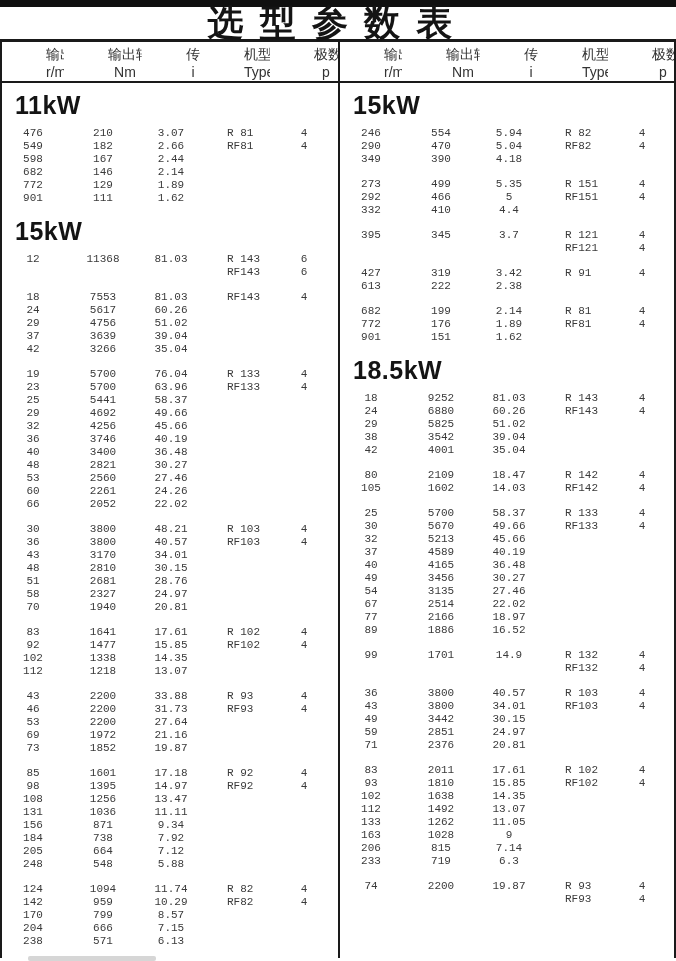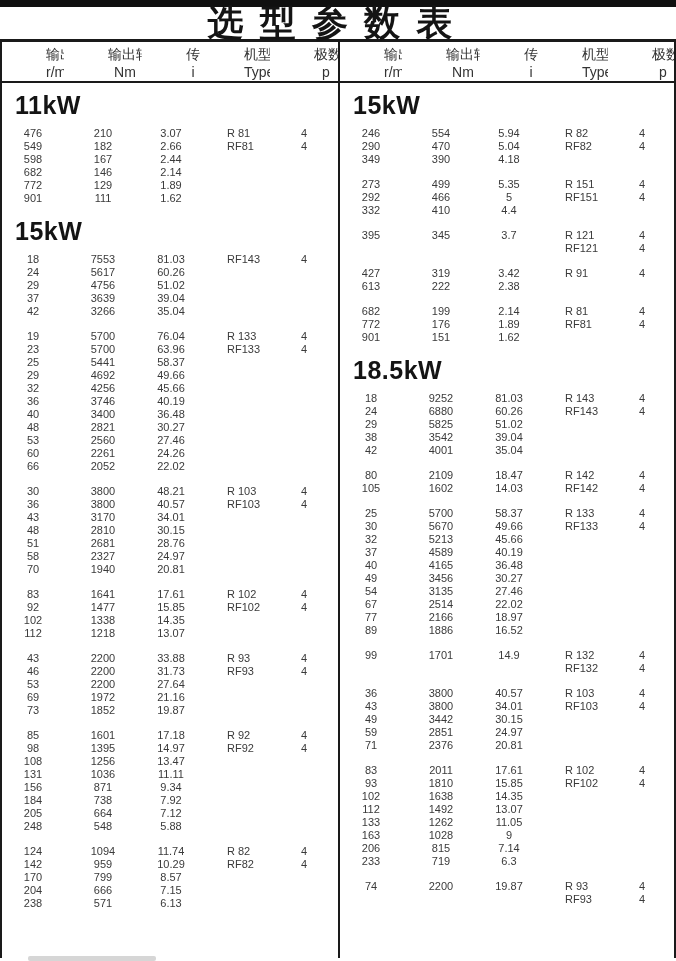--- a/index.html
+++ b/index.html
@@ -28,21 +28,21 @@
   td{
     height:13px;line-height:13px;font-size:11px;padding:0;
     text-align:center;white-space:nowrap;overflow:hidden;color:#3a3a3a;
   }
   .head-table{border-bottom:2px solid #1a1a1a;margin-top:3px;}
   .head-table td{height:18px;line-height:18px;font-size:14px;color:#333;padding-left:44px;}
   .section-heading{
     font-size:25px;font-weight:bold;color:#141414;
     margin:8px 0 7px 13px;letter-spacing:0.5px;
   }
-  table.block{margin-bottom:12px;}
+  table.block{margin-bottom:12px;font-family:Liberation Mono, monospace;}
   td.type{text-align:left;padding-left:27px;}
   .scan-artifact{
     position:absolute;left:28px;bottom:0;width:128px;height:5px;
     background:#d6d6d6;border-radius:2px;
   }
 </style>
 </head>
 <body>
 
 <div class="topbar"></div>
@@ -135,20 +135,45 @@
         <table class="block">
           <colgroup>
             <col style="width: 62px;">
             <col style="width: 78px;">
             <col style="width: 58px;">
             <col style="width: 70px;">
             <col style="width: 68px;">
           </colgroup>
           <tbody>
             <tr>
+              <td class="speed">12</td>
+              <td class="torque">11368</td>
+              <td class="ratio">81.03</td>
+              <td class="type">R 143</td>
+              <td class="poles">6</td>
+            </tr>
+            <tr>
+              <td class="speed"></td>
+              <td class="torque"></td>
+              <td class="ratio"></td>
+              <td class="type">RF143</td>
+              <td class="poles">6</td>
+            </tr>
+          </tbody>
+        </table>
+        <table class="block">
+          <colgroup>
+            <col style="width: 62px;">
+            <col style="width: 78px;">
+            <col style="width: 58px;">
+            <col style="width: 70px;">
+            <col style="width: 68px;">
+          </colgroup>
+          <tbody>
+            <tr>
               <td class="speed">18</td>
               <td class="torque">7553</td>
               <td class="ratio">81.03</td>
               <td class="type">RF143</td>
               <td class="poles">4</td>
             </tr>
             <tr>
               <td class="speed">24</td>
               <td class="torque">5617</td>
               <td class="ratio">60.26</td>

